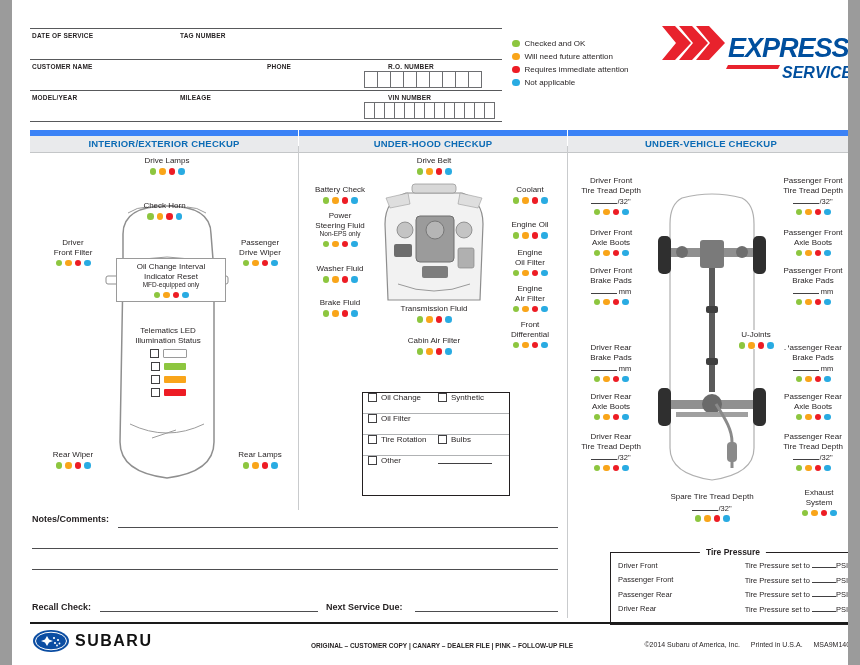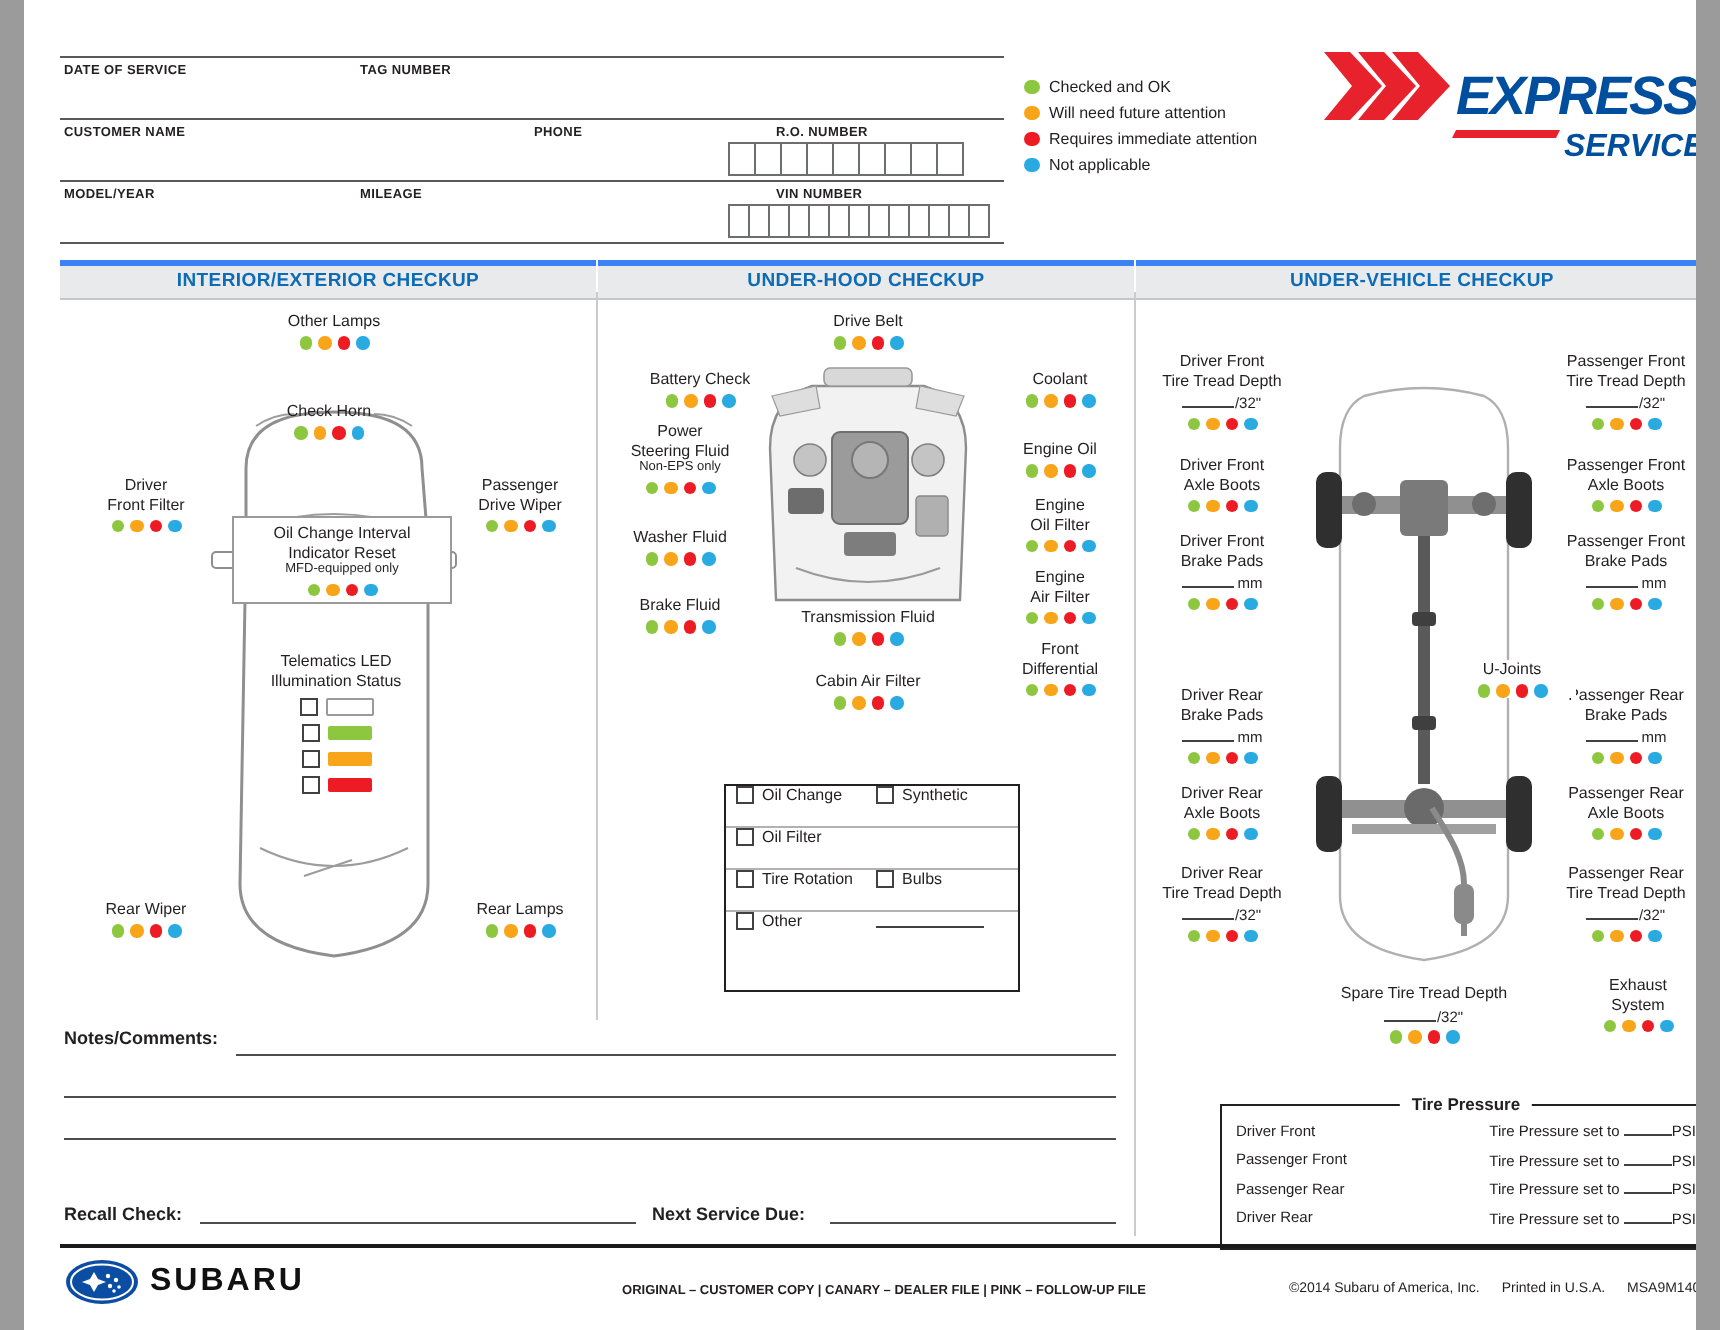--- a/index.html
+++ b/index.html
@@ -7,21 +7,21 @@
   .page{position:relative;width:836px;height:665px;background:#fff;overflow:hidden;margin:0 auto}
   .abs{position:absolute}
   .tc{text-align:center}
   .lbl{font-size:8px;line-height:1.2;white-space:pre-line;color:#231f20}
   .sub{font-size:6.5px;line-height:1.25;color:#231f20}
   .dots{display:flex;justify-content:center;gap:3px;margin-top:2.5px}
   .dot{width:6.5px;height:6.5px;border-radius:50%;display:inline-block;flex:none}
   .legend-row{display:flex;align-items:center;gap:5px;height:13px}
   .legend-dot{width:7.5px;height:7.5px;border-radius:50%;flex:none}
   .legend-label{font-size:8px}
-  .sec-head{height:16px;line-height:16px;text-align:center;font-size:9.5px;font-weight:bold;color:#0d6cb5;background:#e9eaec;border-top:3px solid #3b82f6;border-bottom:1px solid #c4c6c8;letter-spacing:.2px}
+  .sec-head{height:16px;line-height:16px;text-align:center;font-size:9.5px;font-weight:bold;color:#0d6cb5;background:#e9eaec;border-top:6px solid #3b82f6;border-bottom:1px solid #c4c6c8;letter-spacing:.2px}
   .vdiv{width:1px;background:#c9cbcd}
   .fields{border-top:1px solid #58595b}
   .frow{position:relative;height:30px;border-bottom:1px solid #58595b}
   .flabel{position:absolute;top:3px;font-size:6.5px;font-weight:bold;letter-spacing:.2px}
   .comb{position:absolute;display:flex}
   .comb i{width:12px;height:15px;border:1px solid #6d6e71;border-left:none}
   .comb i:first-child{border-left:1px solid #6d6e71}
   .comb.sm i{width:9px}
   .cb{display:inline-block;width:7px;height:7px;border:1px solid #414042;background:#fff;flex:none}
   .leds{margin-top:3px}
@@ -132,21 +132,21 @@
     <path d="M28,94 Q67,74 106,94" fill="none" stroke="#9c9c9c" stroke-width="1"></path>
     <path d="M30,230 Q67,248 104,230" fill="none" stroke="#9c9c9c" stroke-width="1"></path>
     <rect x="6" y="82" width="15" height="8" rx="2" fill="#fff" stroke="#8f8f8f" stroke-width="1"></rect>
     <rect x="113" y="82" width="15" height="8" rx="2" fill="#fff" stroke="#8f8f8f" stroke-width="1"></rect>
     <path d="M40,90 L58,77 M72,90 L90,77" stroke="#9c9c9c" stroke-width="1"></path>
     <path d="M52,244 L76,236" stroke="#9c9c9c" stroke-width="1"></path>
     <path d="M28,19 Q37,13 47,13 M87,13 Q97,13 106,19" stroke="#9c9c9c" stroke-width="1" fill="none"></path>
   </svg>
 
   <div class="abs tc" style="left:110px;top:156px;width:90px">
-    <div class="lbl">Other Lamps</div>
+    <div class="lbl">Drive Lamps</div>
     <div class="dots">
         <i class="dot" style="background: rgb(141, 198, 63);"></i>
         <i class="dot" style="background: rgb(249, 165, 26);"></i>
         <i class="dot" style="background: rgb(237, 28, 36);"></i>
         <i class="dot" style="background: rgb(41, 171, 226);"></i>
       </div>
   </div>
   <div class="abs tc" style="left:105px;top:201px;width:95px">
     <div class="lbl">Check Horn</div>
     <div class="dots">
@@ -245,21 +245,21 @@
 
   <div class="abs tc" style="left:378px;top:156px;width:88px">
     <div class="lbl">Drive Belt</div>
     <div class="dots">
         <i class="dot" style="background: rgb(141, 198, 63);"></i>
         <i class="dot" style="background: rgb(249, 165, 26);"></i>
         <i class="dot" style="background: rgb(237, 28, 36);"></i>
         <i class="dot" style="background: rgb(41, 171, 226);"></i>
       </div>
   </div>
-  <div class="abs tc" style="left:301px;top:185px;width:74px">
+  <div class="abs tc" style="left:291px;top:185px;width:74px">
     <div class="lbl">Battery Check</div>
     <div class="dots">
         <i class="dot" style="background: rgb(141, 198, 63);"></i>
         <i class="dot" style="background: rgb(249, 165, 26);"></i>
         <i class="dot" style="background: rgb(237, 28, 36);"></i>
         <i class="dot" style="background: rgb(41, 171, 226);"></i>
       </div>
   </div>
   <div class="abs tc" style="left:291px;top:211px;width:74px">
     <div class="lbl">Power

